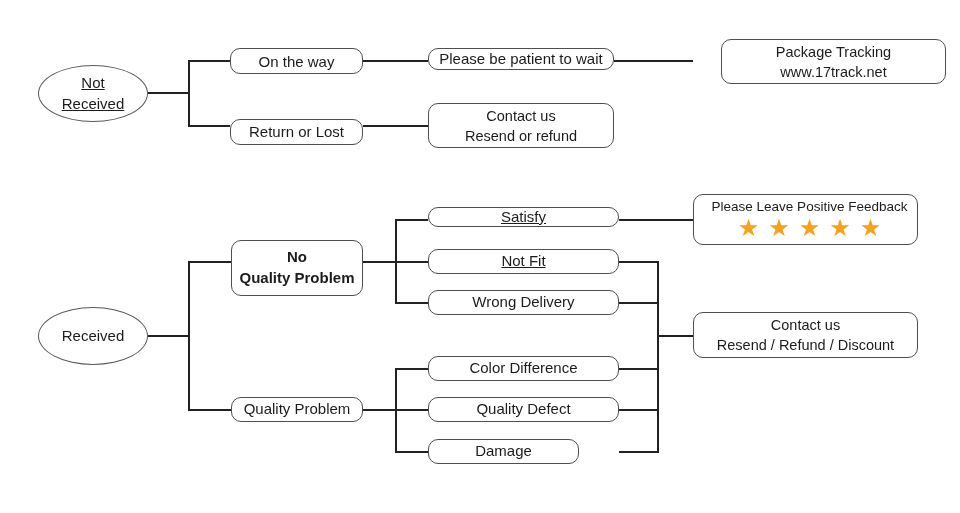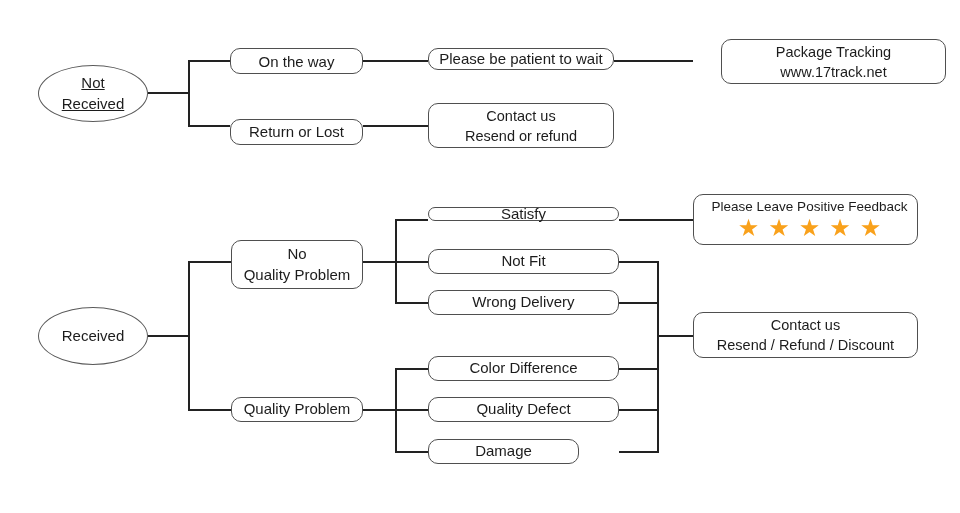--- a/index.html
+++ b/index.html
@@ -98,34 +98,34 @@
   <div class="line h" style="left:188px; top:60px; width:42px;"></div>
   <div class="line h" style="left:188px; top:125px; width:42px;"></div>
   <div class="line h" style="left:363px; top:60px; width:65px;"></div>
   <div class="line h" style="left:614px; top:60px; width:79px;"></div>
   <div class="line h" style="left:363px; top:125px; width:65px;"></div>
 
   <div class="node ellipse" style="left:38px; top:307px; width:110px; height:58px;">
     <span>Received</span>
   </div>
 
-  <div class="node box" style="left:231px; top:240px; width:132px; height:49px;">
+  <div class="node box" style="left:231px; top:240px; width:132px; height:56px;font-weight:bold;">
     <span>No</span>
     <span>Quality Problem</span>
   </div>
 
   <div class="node box" style="left:231px; top:397px; width:132px; height:25px;">
     <span>Quality Problem</span>
   </div>
 
-  <div class="node box" style="left:428px; top:207px; width:191px; height:14px;">
+  <div class="node box" style="left:428px; top:207px; width:191px; height:20px;text-decoration:underline;">
     <span>Satisfy</span>
   </div>
 
-  <div class="node box" style="left:428px; top:249px; width:191px; height:25px;">
+  <div class="node box" style="left:428px; top:249px; width:191px; height:25px;text-decoration:underline;">
     <span>Not Fit</span>
   </div>
 
   <div class="node box" style="left:428px; top:290px; width:191px; height:25px;">
     <span>Wrong Delivery</span>
   </div>
 
   <div class="node box" style="left:428px; top:356px; width:191px; height:25px;">
     <span>Color Difference</span>
   </div>

